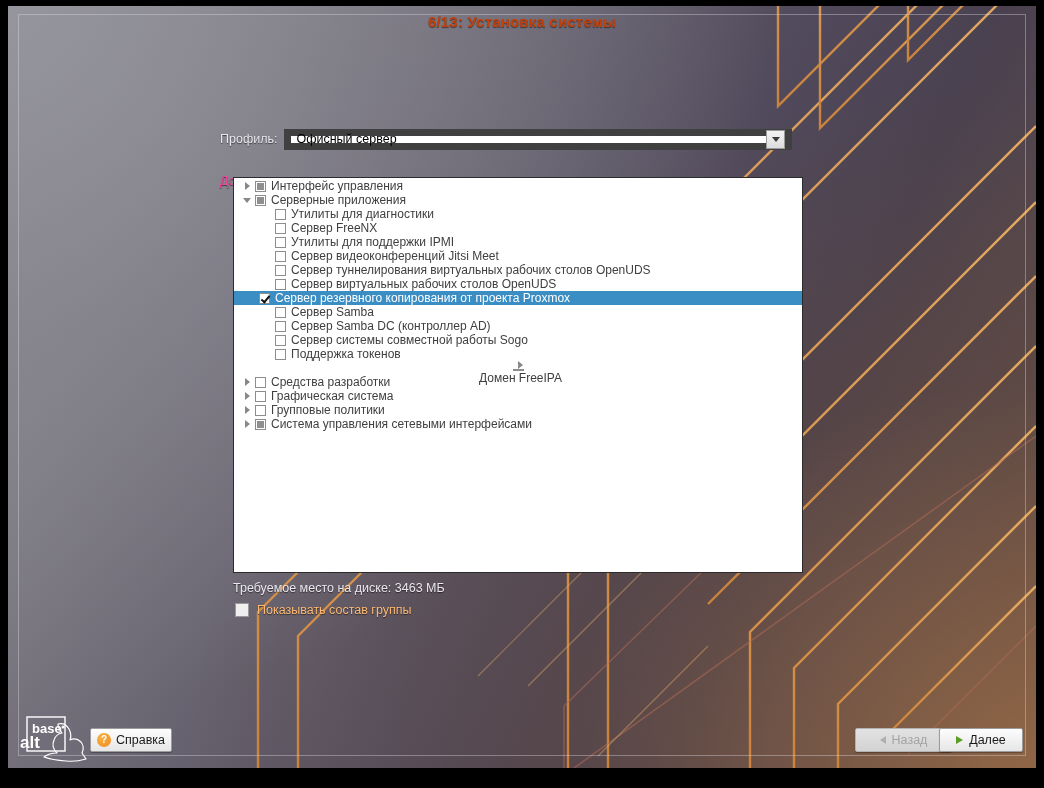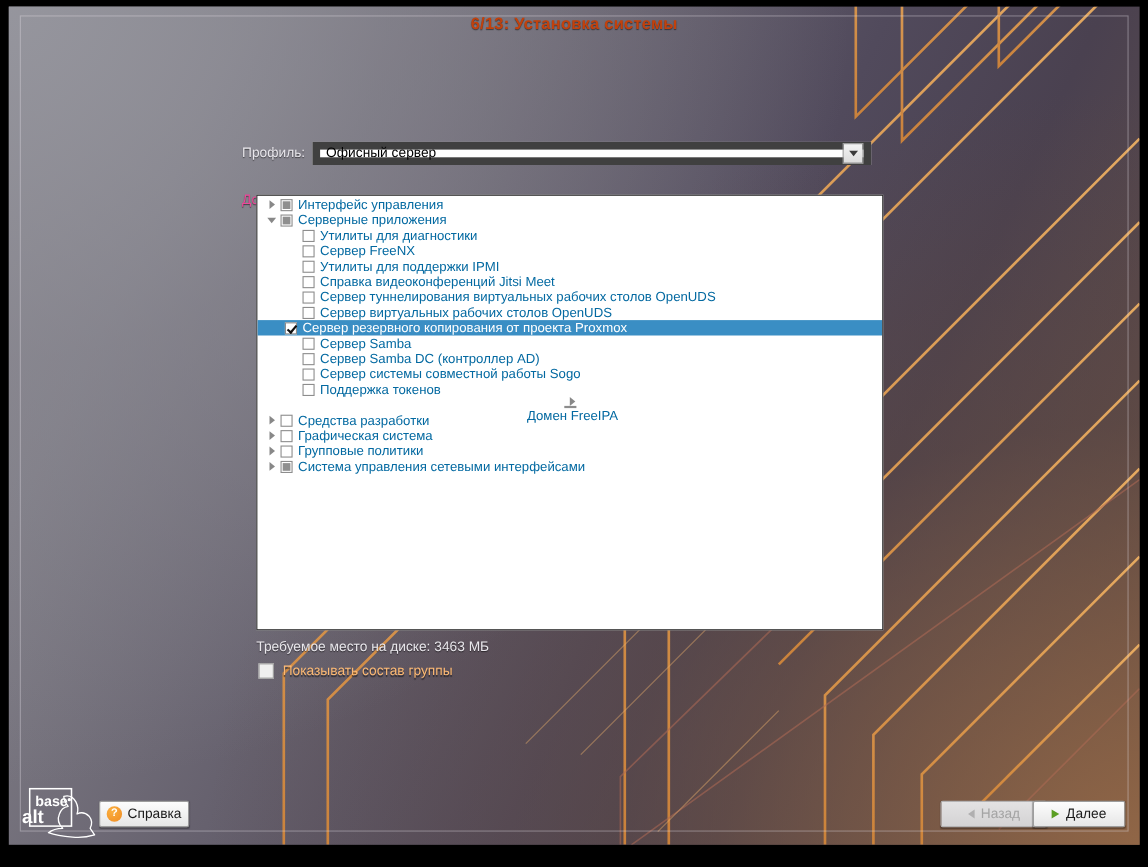--- a/index.html
+++ b/index.html
@@ -139,21 +139,21 @@
     border: 1px solid #2b2b2b;
     overflow: hidden;
   }
   .tree-list { padding-top: 1px; }
 
   .tree-row {
     display: flex;
     align-items: center;
     height: 14px;
     font-size: 12px;
-    color: #0369a1;
+    color: #404040;
     white-space: nowrap;
     line-height: 14px;
   }
   .tree-row.selected {
     background: #3a8ec4;
     color: #ffffff;
   }
 
   .expander {
     width: 16px;
@@ -377,21 +377,21 @@
           <span class="tree-label">Сервер FreeNX</span>
         </div>
         <div class="tree-row" style="padding-left: 25px;">
           <span class="expander"></span>
           <span class="cb"></span>
           <span class="tree-label">Утилиты для поддержки IPMI</span>
         </div>
         <div class="tree-row" style="padding-left: 25px;">
           <span class="expander"></span>
           <span class="cb"></span>
-          <span class="tree-label">Справка видеоконференций Jitsi Meet</span>
+          <span class="tree-label">Сервер видеоконференций Jitsi Meet</span>
         </div>
         <div class="tree-row" style="padding-left: 25px;">
           <span class="expander"></span>
           <span class="cb"></span>
           <span class="tree-label">Сервер туннелирования виртуальных рабочих столов OpenUDS</span>
         </div>
         <div class="tree-row" style="padding-left: 25px;">
           <span class="expander"></span>
           <span class="cb"></span>
           <span class="tree-label">Сервер виртуальных рабочих столов OpenUDS</span>

